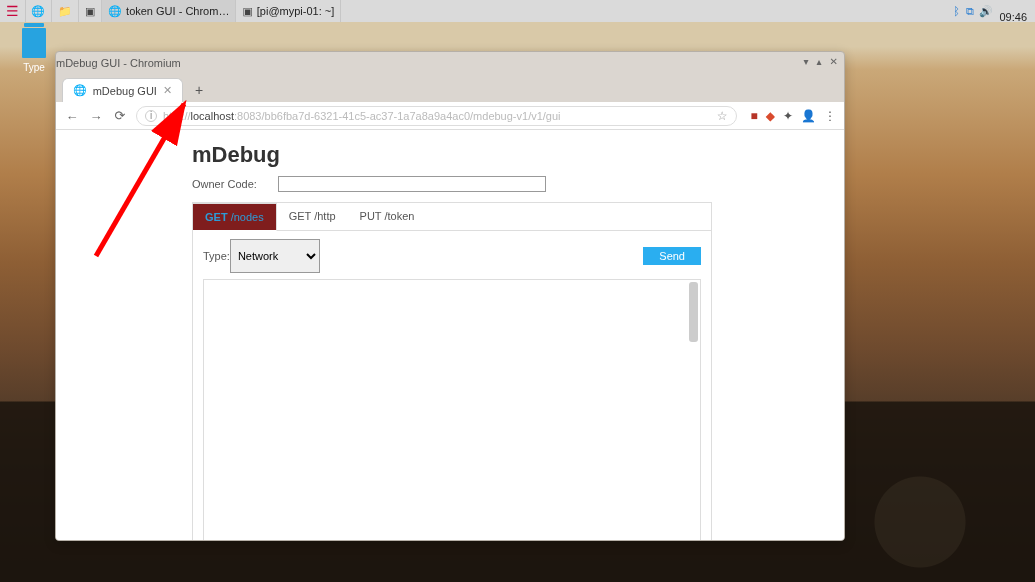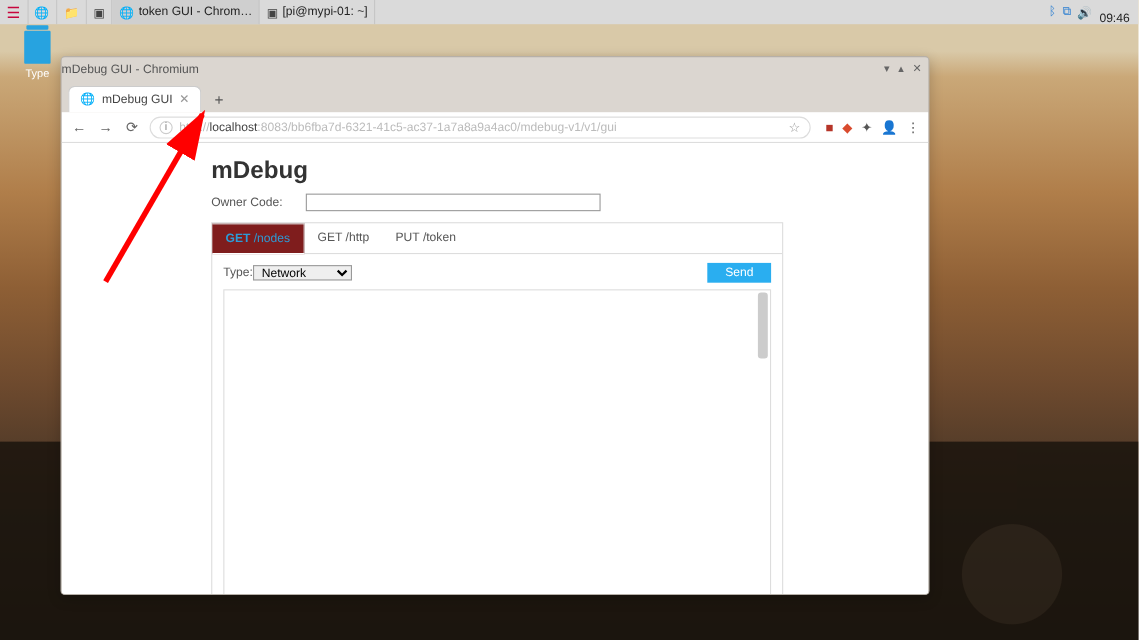--- a/index.html
+++ b/index.html
@@ -94,21 +94,21 @@
     flex:1; max-width:268px; height:16px; border:1px solid #999; font-size:11px; padding:0 2px;
   }
   .tabsbox { border:1px solid #ddd; margin-top:10px;}
   .tabs { display:flex; border-bottom:1px solid #ddd; font-size:11px;}
   .tabs .tabi { padding:7px 12px; cursor:pointer; color:#555;}
   .tabs .tabi.active { color:#2d9bd6; border:1px solid #ddd; border-bottom:1px solid #fff;
     margin-bottom:-1px; background:#7f1d1d; border-left:none;}
   .tabbody { padding:8px 10px;}
   .typerow { display:flex; align-items:center; gap:0;}
   .typerow label { font-size:11px; color:#555;}
-  .typerow select { height:14px; font-size:11px; border:1px solid #999; padding:0 3px; width:90px;}
+  .typerow select { height:34px; font-size:11px; border:1px solid #999; padding:0 3px; width:90px;}
   .sendbtn { margin-left:auto; background:#2aaef0; color:#fff; border:none; height:18px; padding:0 16px; font-size:11px; cursor:pointer;}
   .outbox { border:1px solid #ddd; height:300px; margin-top:6px; position:relative; overflow:hidden; background:#fff;}
   .outbox .vscroll { position:absolute; top:2px; right:2px; width:9px; height:60px; background:#ccc; border-radius:3px;}
   
   .arrow { position:absolute; top:86px; left:70px; pointer-events:none; z-index:60;}
 </style>
 </head>
 <body>
 
 <div class="panel">

